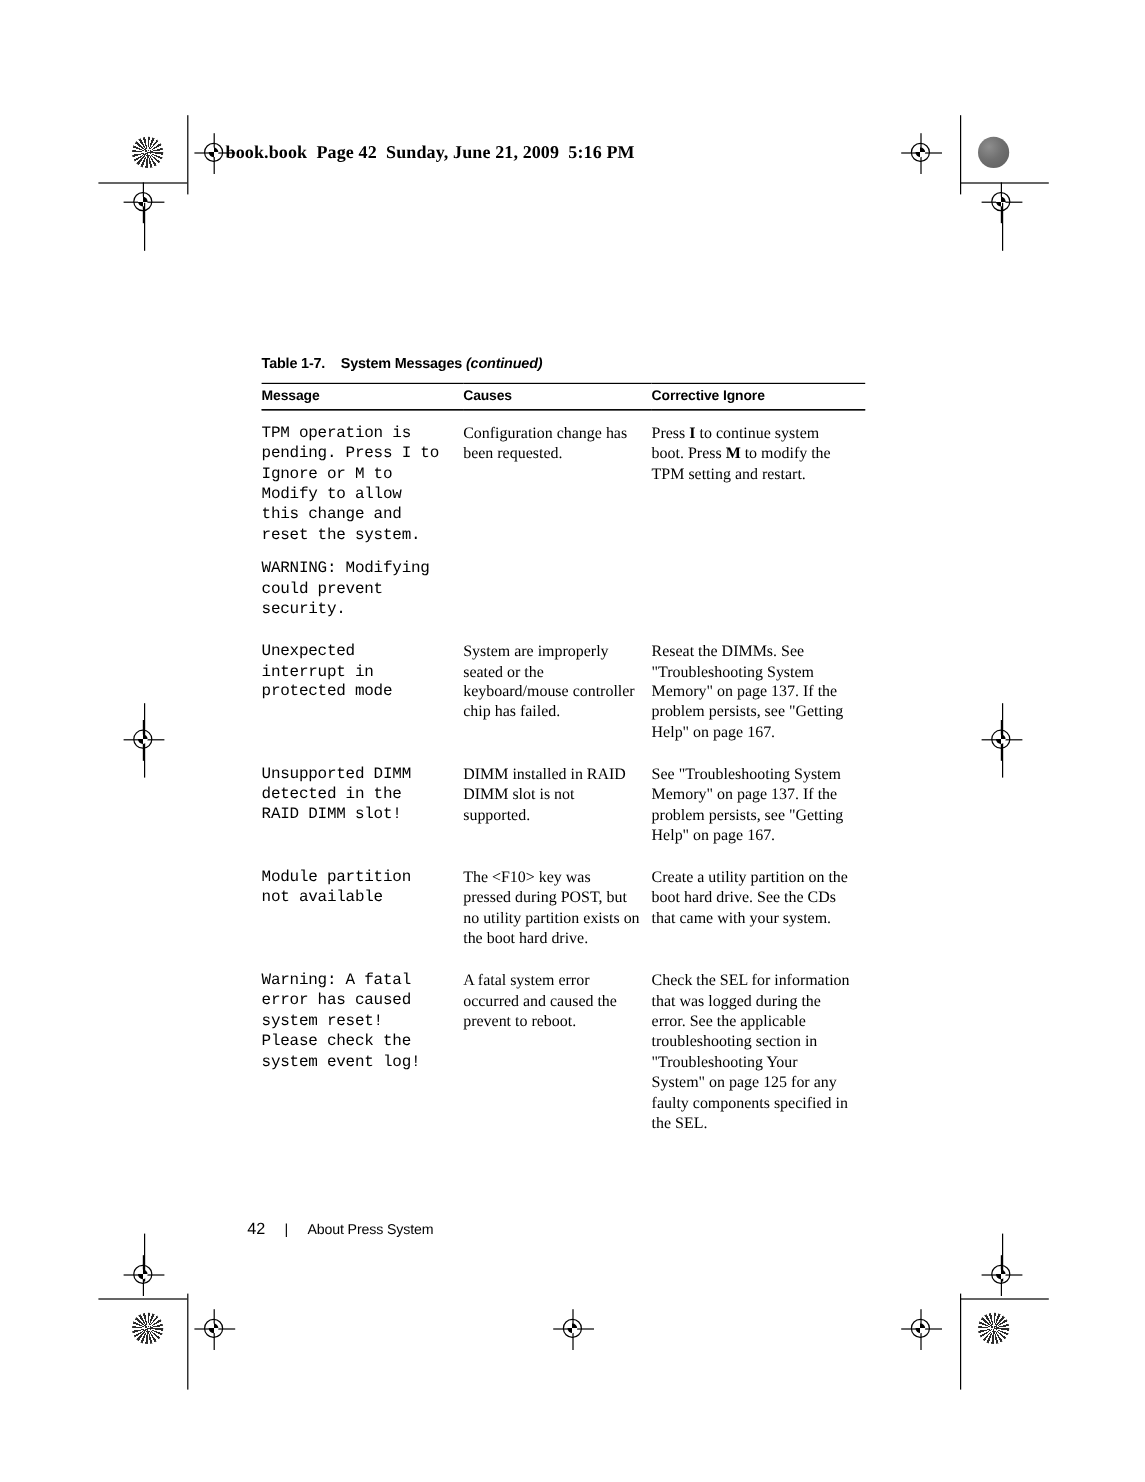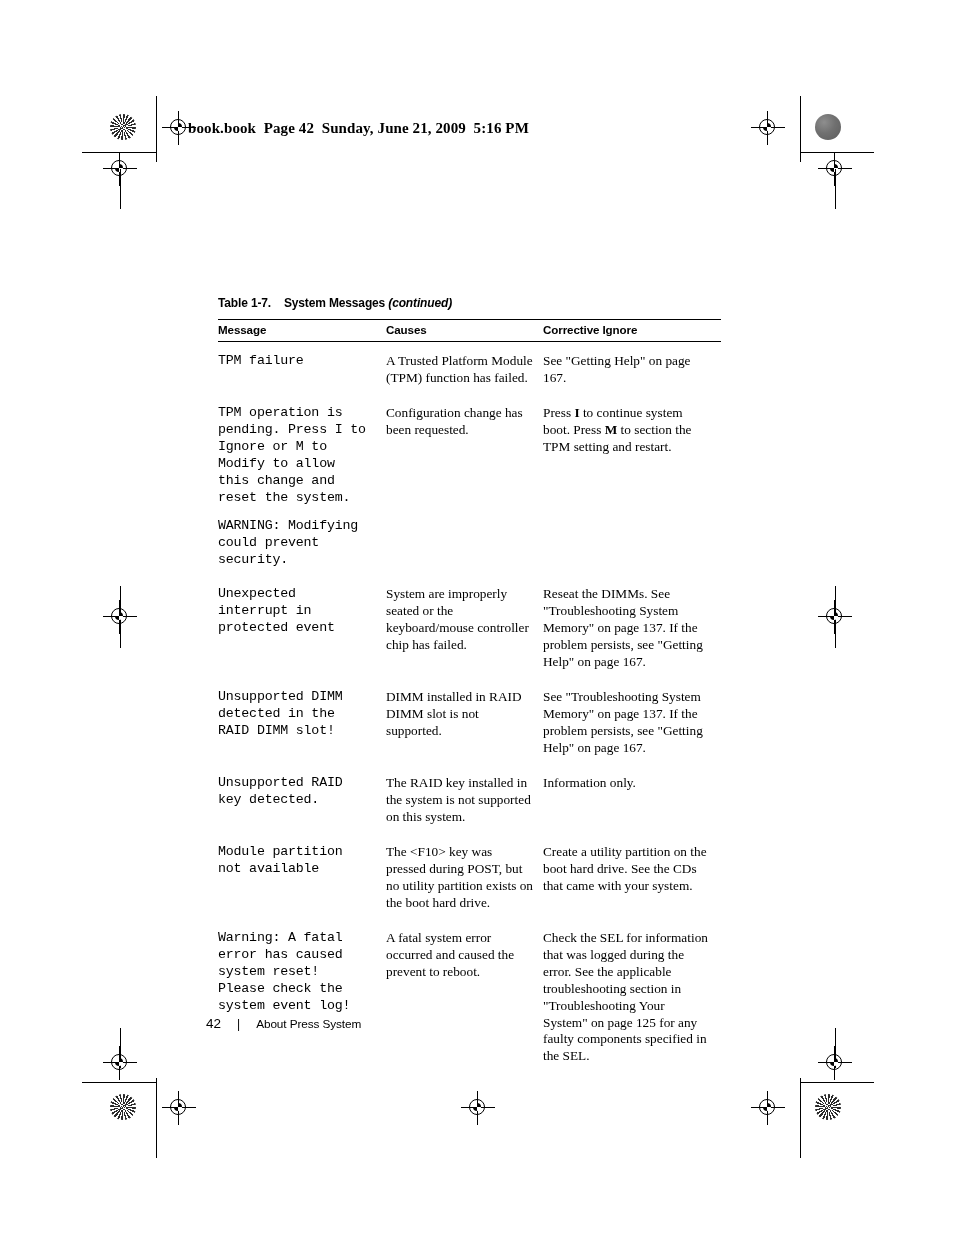--- a/index.html
+++ b/index.html
@@ -299,55 +299,44 @@
       </colgroup>
       <thead>
         <tr>
           <th>Message</th>
           <th>Causes</th>
           <th>Corrective Ignore</th>
         </tr>
       </thead>
       <tbody id="tbody">
           <tr>
-            <td class="msg"><div class="para">TPM failure</div></td>
-            <td class="cause">A Trusted Platform Module (TPM) function has failed.</td>
-            <td class="action"><span>See "Getting Help" on page 167.</span></td>
-          </tr>
-          <tr>
             <td class="msg"><div class="para">TPM operation is
 pending. Press I to
 Ignore or M to
 Modify to allow
 this change and
 reset the system.</div><div class="para">WARNING: Modifying
 could prevent
 security.</div></td>
             <td class="cause">Configuration change has been requested.</td>
-            <td class="action"><span>Press </span><b>I</b><span> to continue system boot. Press </span><b>M</b><span> to section the TPM setting and restart.</span></td>
+            <td class="action"><span>Press </span><b>I</b><span> to continue system boot. Press </span><b>M</b><span> to modify the TPM setting and restart.</span></td>
           </tr>
           <tr>
             <td class="msg"><div class="para">Unexpected
 interrupt in
-protected event</div></td>
+protected mode</div></td>
             <td class="cause">System are improperly seated or the keyboard/mouse controller chip has failed.</td>
             <td class="action"><span>Reseat the DIMMs. See "Troubleshooting System Memory" on page 137. If the problem persists, see "Getting Help" on page 167.</span></td>
           </tr>
           <tr>
             <td class="msg"><div class="para">Unsupported DIMM
 detected in the
 RAID DIMM slot!</div></td>
             <td class="cause">DIMM installed in RAID DIMM slot is not supported.</td>
             <td class="action"><span>See "Troubleshooting System Memory" on page 137. If the problem persists, see "Getting Help" on page 167.</span></td>
-          </tr>
-          <tr>
-            <td class="msg"><div class="para">Unsupported RAID
-key detected.</div></td>
-            <td class="cause">The RAID key installed in the system is not supported on this system.</td>
-            <td class="action"><span>Information only.</span></td>
           </tr>
           <tr>
             <td class="msg"><div class="para">Module partition
 not available</div></td>
             <td class="cause">The &lt;F10&gt; key was pressed during POST, but no utility partition exists on the boot hard drive.</td>
             <td class="action"><span>Create a utility partition on the boot hard drive. See the CDs that came with your system.</span></td>
           </tr>
           <tr>
             <td class="msg"><div class="para">Warning: A fatal
 error has caused

